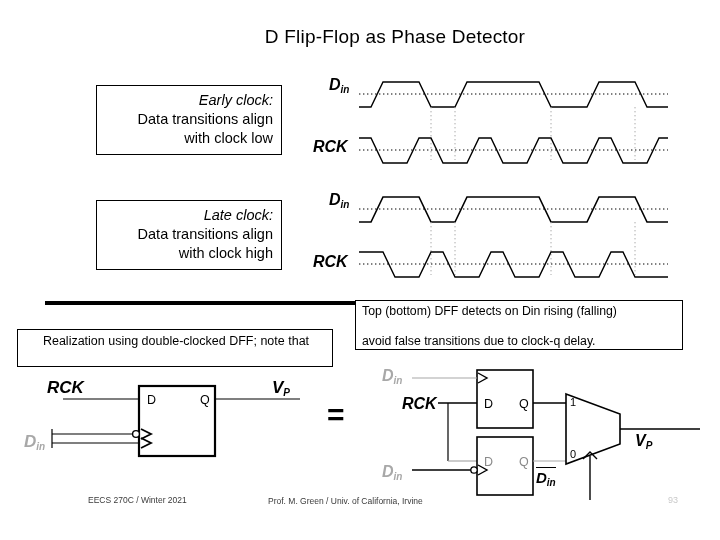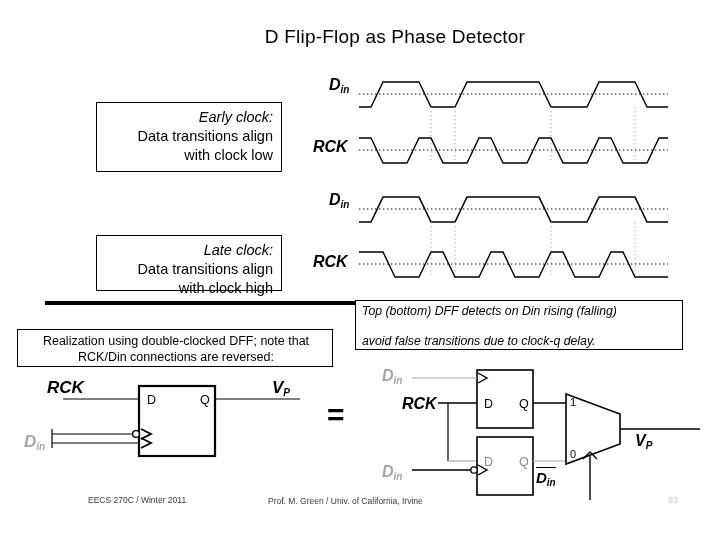--- a/index.html
+++ b/index.html
@@ -37,41 +37,40 @@
     background: #fff;
     box-sizing: border-box;
     font-size: 14.5px;
     line-height: 19px;
     padding: 5px 8px 4px 6px;
     text-align: right;
     color: #000;
   }
   .callout .em { font-style: italic; }
 
-  #box-early { left: 96px; top: 102px; width: 186px; height: 70px; }
-  #box-late  { left: 96px; top: 200px; width: 186px; height: 56px; margin-top: 35px; }
+  #box-early { left: 96px; top: 85px; width: 186px; height: 70px; }
+  #box-late  { left: 96px; top: 200px; width: 186px; height: 70px; }
 
   #box-realization {
     left: 17px; top: 329px; width: 316px; height: 38px;
     border: 1px solid #000;
     background: #fff;
     box-sizing: border-box;
     font-size: 12.5px;
     line-height: 16px;
     padding: 3px 3px 2px 5px;
     text-align: center;
   }
   #box-dffnote {
     left: 355px; top: 300px; width: 328px; height: 50px;
     border: 1px solid #000;
     background: #fff;
     box-sizing: border-box;
     font-size: 12.3px;
     line-height: 15px;
-    font-style: italic;
     padding: 3px 4px 2px 6px;
     text-align: left;
   }
 
   
   #divider {
     left: 45px; top: 301px;
     width: 310px; height: 4px;
     background: #000;
   }
@@ -207,21 +206,20 @@
   <div class="abs" id="divider"></div>
 
   <div class="abs" id="box-dffnote">
     <span>Top (bottom) DFF detects on Din rising (falling)</span><br>
     <br>
     <span>avoid false transitions due to clock-q delay.</span>
   </div>
 
   <div class="abs" id="box-realization">
     <span>Realization using double-clocked DFF; note that</span><br>
-    <span>RCK/Din connections are reversed:</span>
   </div>
 
   <div class="abs siglabel" id="lbl-rck-c1">RCK</div>
   <div class="abs siglabel" id="lbl-vp-c1">
     <span>V</span><sub>P</sub>
   </div>
   <div class="abs siglabel" id="lbl-din-c1">
     <span>D</span><sub>in</sub>
   </div>
 
@@ -293,17 +291,17 @@
     <line x1="590" y1="456" x2="590" y2="500" stroke="#000" stroke-width="1.4"></line>
   </svg>
 
   <div class="abs pinlabel" style="left:484px; top:397px;">D</div>
   <div class="abs pinlabel" style="left:519px; top:397px;">Q</div>
   <div class="abs pinlabel" style="left:484px; top:455px; color:#8a8a8a;">D</div>
   <div class="abs pinlabel" style="left:519px; top:455px; color:#8a8a8a;">Q</div>
   <div class="abs pinlabel" style="left:570px; top:396px; font-size:11px;">1</div>
   <div class="abs pinlabel" style="left:570px; top:448px; font-size:11px;">0</div>
 
-  <div class="abs footer" id="footer-left">EECS 270C / Winter 2011</div>
+  <div class="abs footer" id="footer-left">EECS 270C / Winter 2021</div>
   <div class="abs footer" id="footer-mid">Prof. M. Green / Univ. of California, Irvine</div>
   <div class="abs footer" id="footer-page">93</div>
 
 </div>
 
 </body></html>

